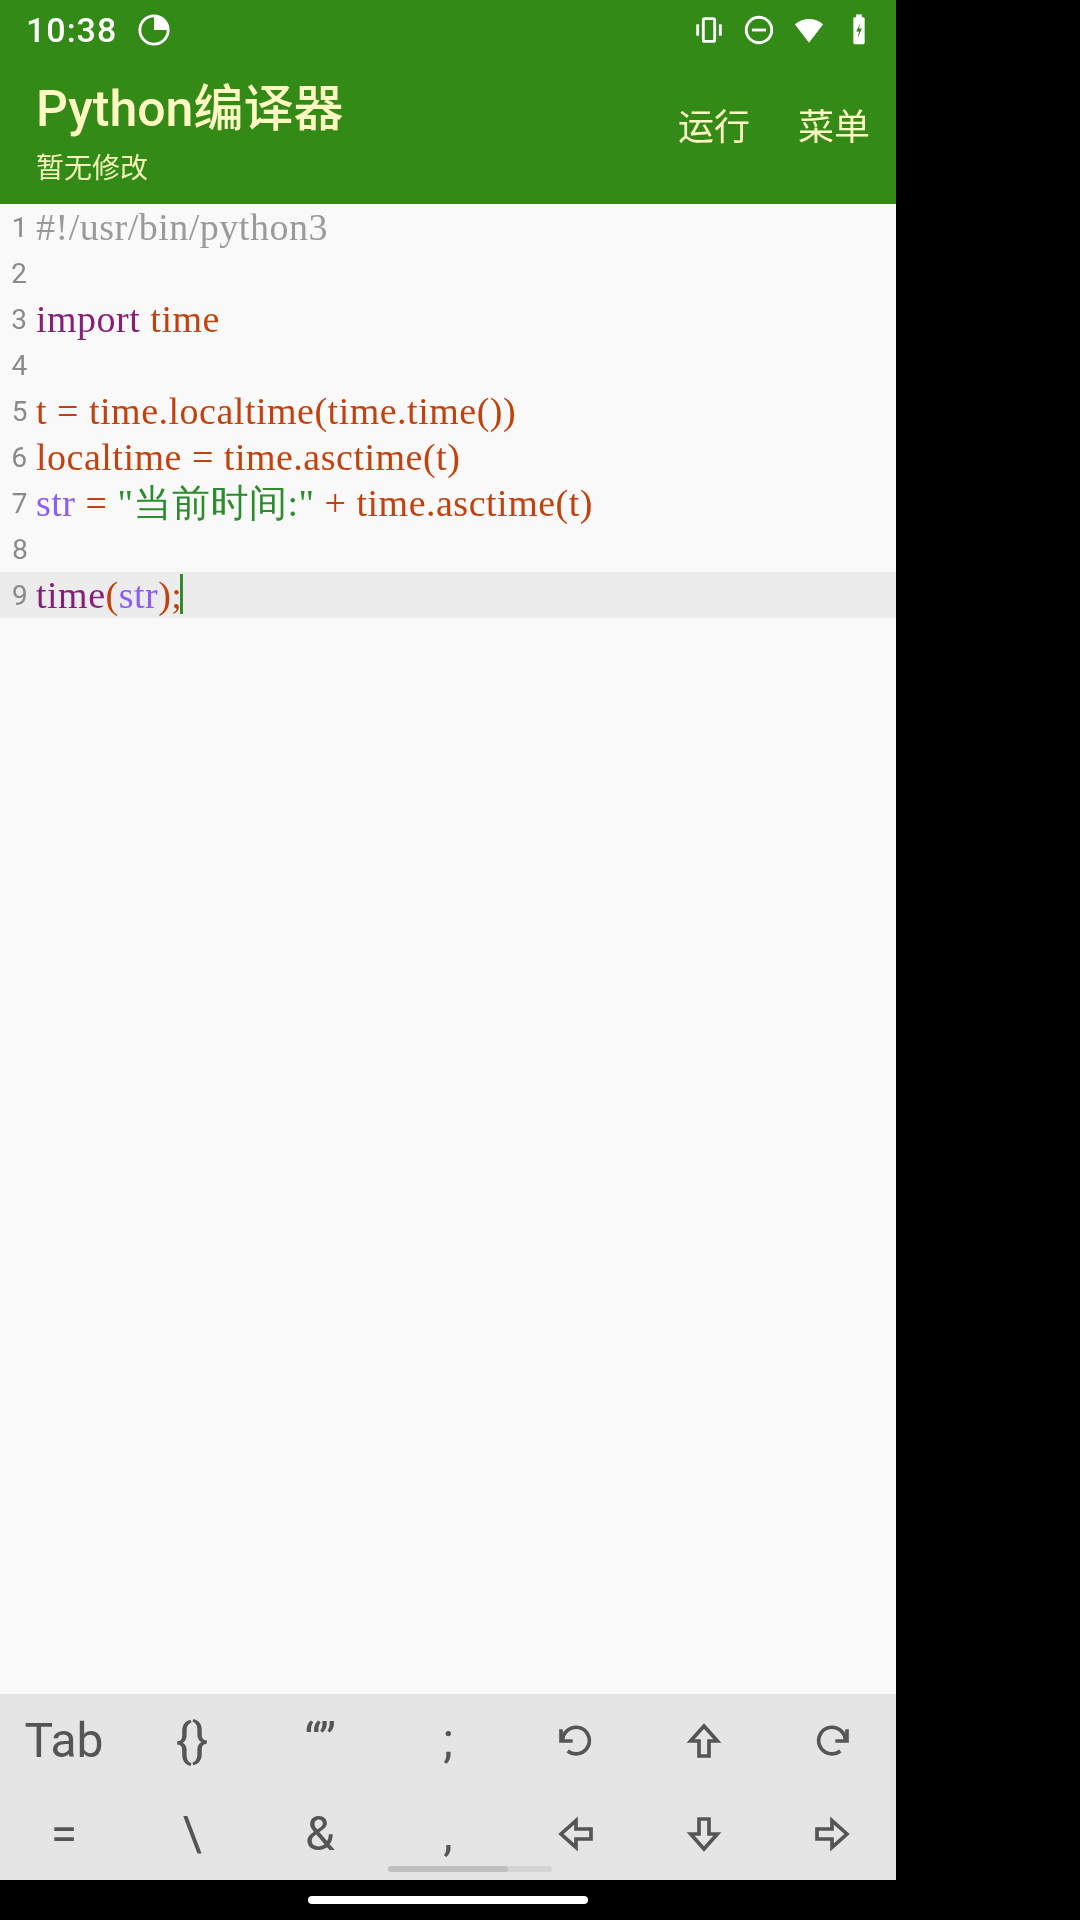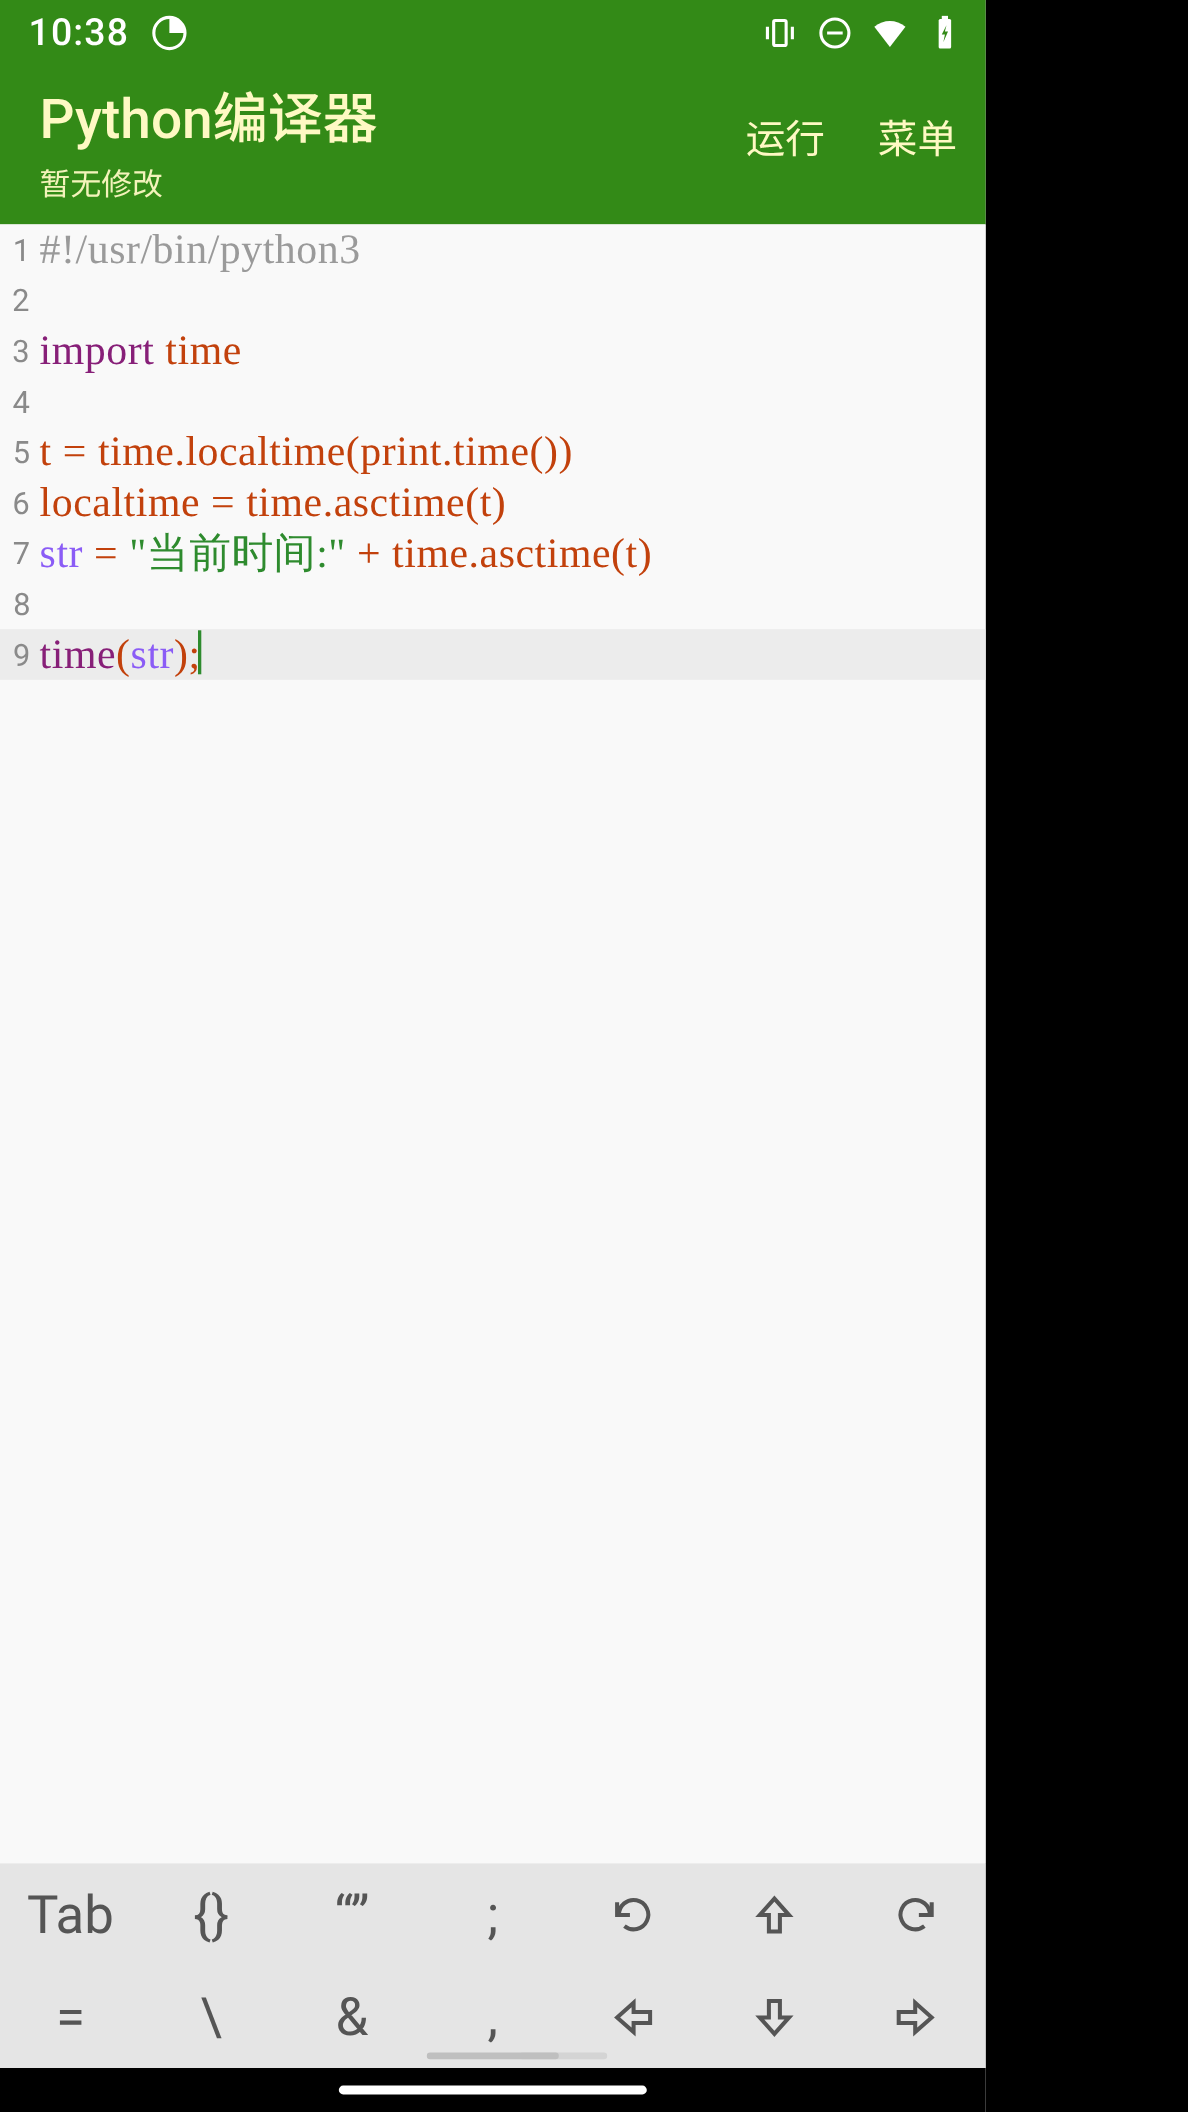--- a/index.html
+++ b/index.html
@@ -108,21 +108,21 @@
       <div class="line">
         <div class="gutter">3</div>
         <div class="code"><span class="tok-keyword">import</span><span class="tok-default"> time</span></div>
       </div>
       <div class="line">
         <div class="gutter">4</div>
         <div class="code"></div>
       </div>
       <div class="line">
         <div class="gutter">5</div>
-        <div class="code"><span class="tok-default">t = time.localtime(print.time())</span></div>
+        <div class="code"><span class="tok-default">t = time.localtime(time.time())</span></div>
       </div>
       <div class="line">
         <div class="gutter">6</div>
         <div class="code"><span class="tok-default">localtime = time.asctime(t)</span></div>
       </div>
       <div class="line">
         <div class="gutter">7</div>
         <div class="code"><span class="tok-builtin">str</span><span class="tok-default"> = </span><span class="tok-string">"当前时间:"</span><span class="tok-default"> + time.asctime(t)</span></div>
       </div>
       <div class="line">

